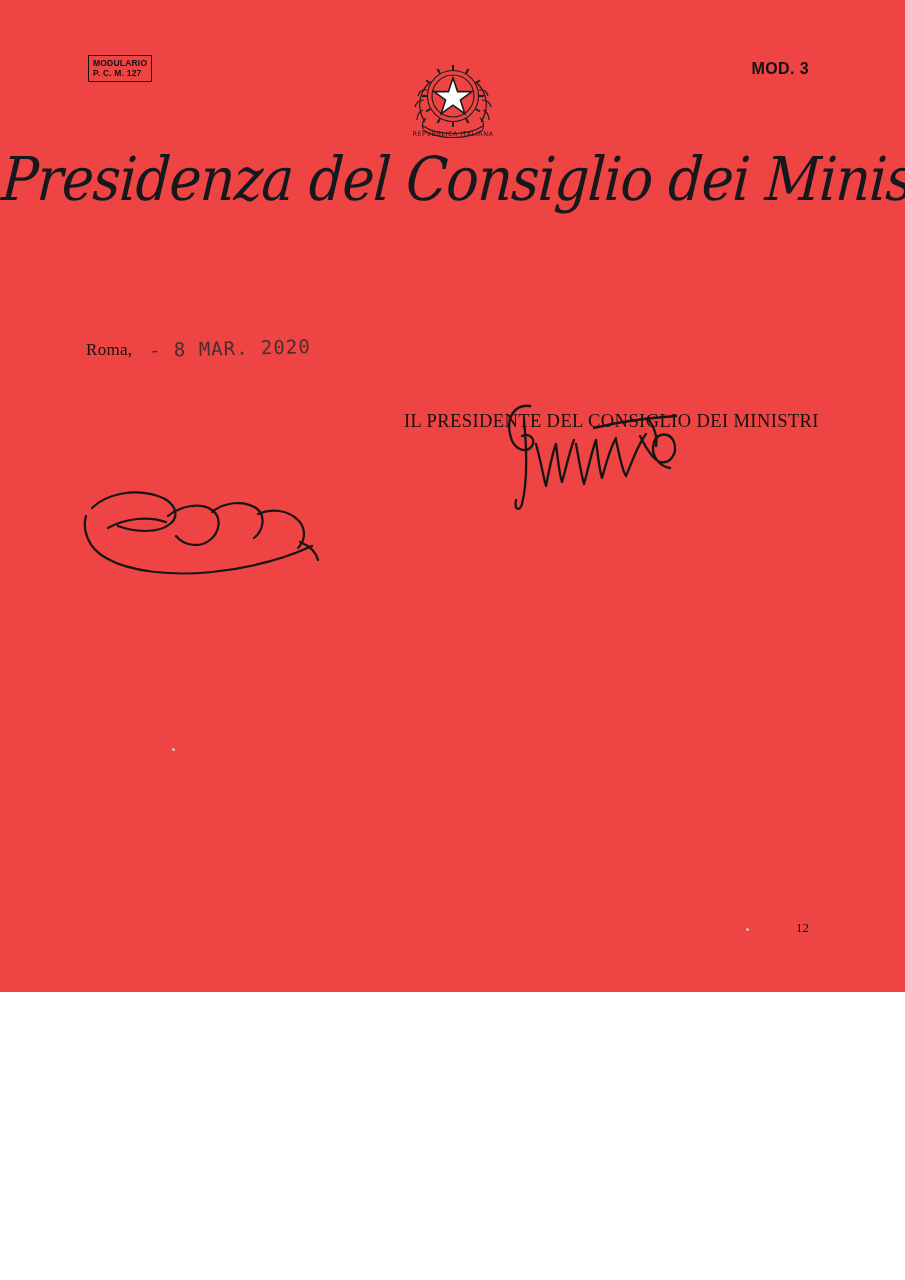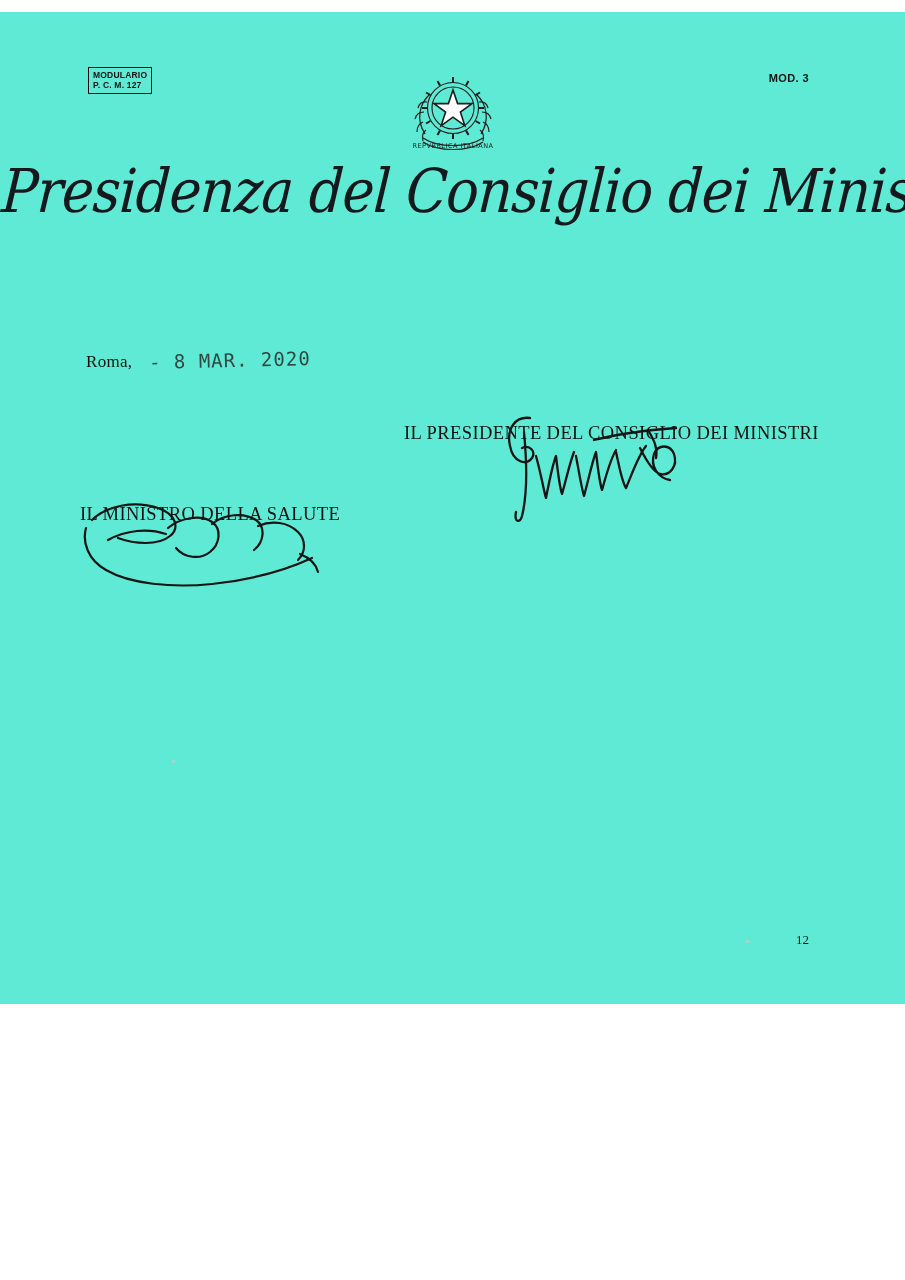--- a/index.html
+++ b/index.html
@@ -8,22 +8,22 @@
     background: #ffffff;
   }
   body {
     font-family: "Liberation Serif", serif;
     color: #1a1a1a;
   }
   .page {
     position: relative;
     width: 905px;
     height: 992px;
-    margin: 12px auto;
-    background: #5eead4;
+    margin: 0 auto;
+    background: #ef4444;
     overflow: hidden;
   }
 
   
   .modulario-box {
     position: absolute;
     left: 88px;
     top: 55px;
     border: 1.5px solid #111;
     padding: 2px 4px 3px 4px;
@@ -35,21 +35,21 @@
     color: #111;
     text-align: left;
   }
   .modulario-box .l2 { display: block; }
 
   .mod-right {
     position: absolute;
     right: 96px;
     top: 60px;
     font-family: "Liberation Sans", sans-serif;
-    font-size: 11px;
+    font-size: 16px;
     font-weight: 700;
     letter-spacing: 0.4px;
     color: #111;
     padding-left: 41px;
   }
 
   
   .emblem {
     position: absolute;
     left: 50%;
@@ -218,23 +218,20 @@
         <path d="M38,52 C44,74 46,88 48,94 C50,84 54,62 58,52 C60,70 62,84 64,90 C68,76 72,58 76,48"></path>
         <path d="M78,52 C82,74 84,86 86,92 C90,78 94,58 98,48 C100,66 102,80 104,86 C108,72 112,56 118,46"></path>
         <path d="M118,48 C122,66 124,78 128,84 C134,70 140,52 148,42"></path>
         <path d="M142,44 C150,60 156,68 162,70 C172,72 180,62 176,50 C172,40 160,40 156,50 C152,62 160,74 172,76"></path>
         <path d="M96,36 C120,30 150,26 178,24"></path>
         <path d="M150,26 C156,36 160,44 158,54"></path>
       </g>
     </svg>
   </div>
 
-  <div class="sig-block sig-minister">
-    <div class="sig-label">IL MINISTRO DELLA SALUTE</div>
-  </div>
   <div class="sig-ink ink-minister">
     <svg viewBox="0 0 270 115" width="270" height="115" aria-hidden="true">
       <g fill="none" stroke="#151515" stroke-width="2.2" stroke-linecap="round" stroke-linejoin="round">
         <path d="M20,36 C34,22 62,16 86,24 C104,30 108,44 98,52 C86,62 62,60 46,54"></path>
         <path d="M14,44 C10,58 16,76 34,86 C58,100 100,104 140,100 C178,96 214,86 240,74"></path>
         <path d="M96,44 C108,34 128,30 140,38 C150,45 148,60 138,68 C128,76 112,74 104,64"></path>
         <path d="M140,40 C152,30 172,28 184,36 C194,43 192,58 182,66"></path>
         <path d="M186,42 C200,36 216,38 226,48 C234,56 234,68 226,76"></path>
         <path d="M36,56 C54,46 76,44 94,50"></path>
         <path d="M228,70 C238,74 244,80 246,88"></path>

